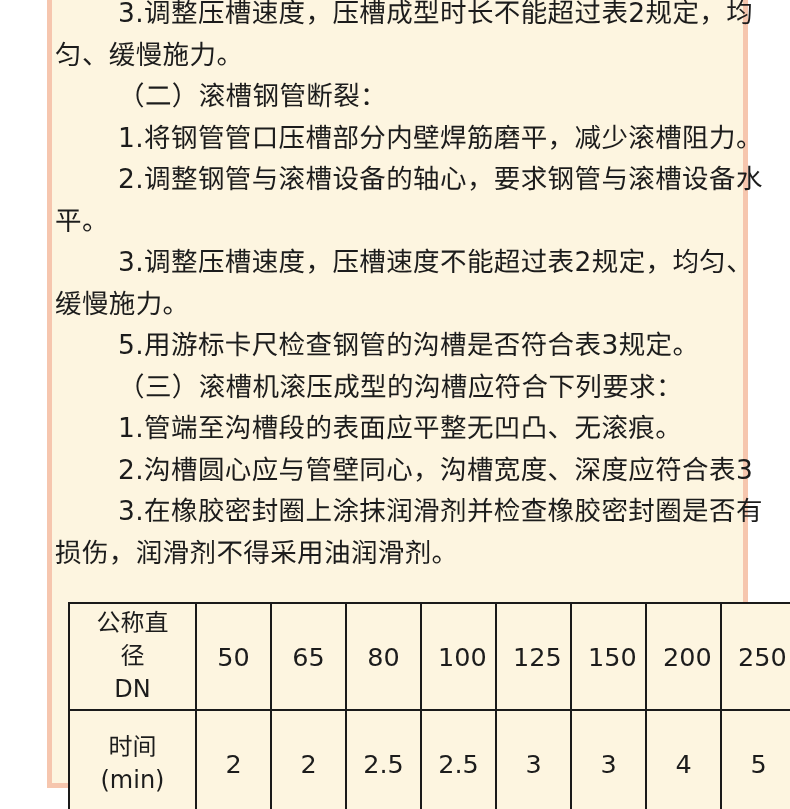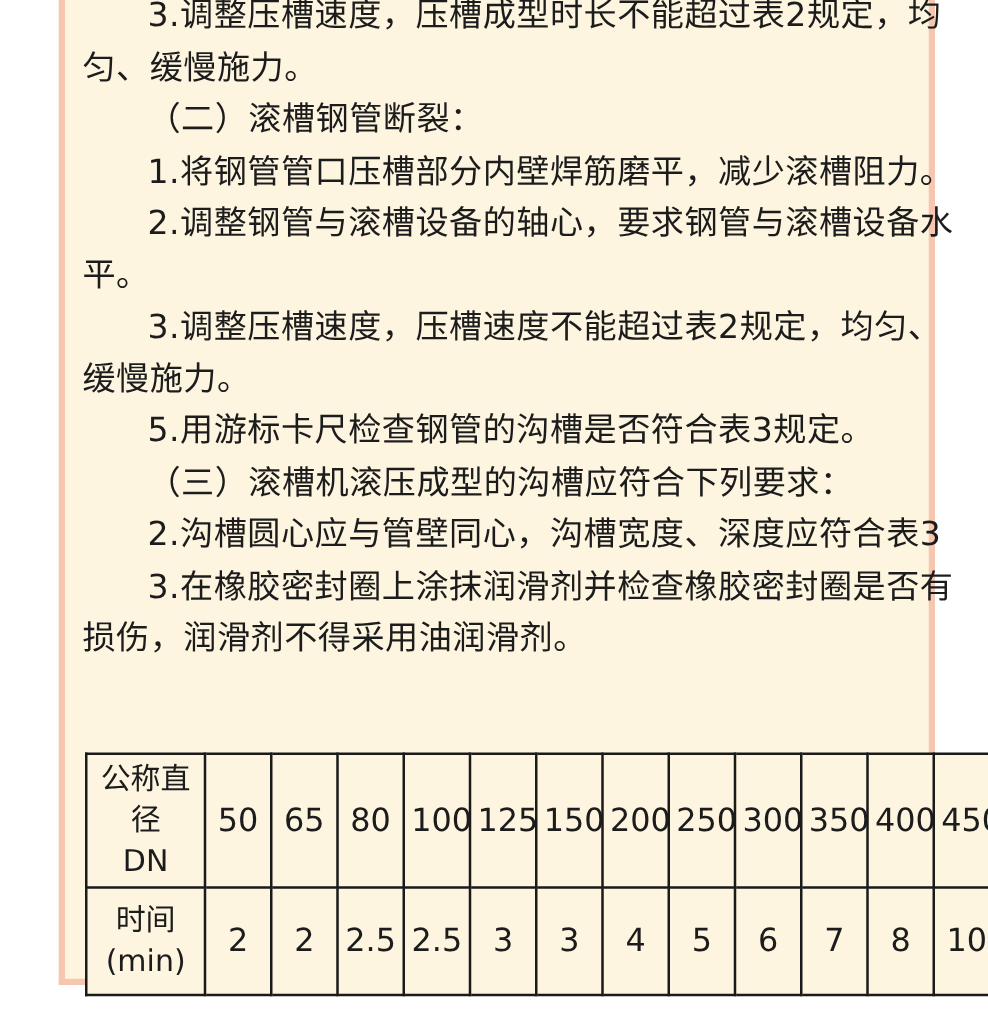--- a/index.html
+++ b/index.html
@@ -36,21 +36,21 @@
     top: 0px;
     width: 691px;
   }
   .para-line {
     font-family: "DejaVu Sans", "Liberation Sans", sans-serif;
     font-size: 26.5px;
     line-height: 41.5px;
     color: #1c1c1c;
     white-space: pre;
     letter-spacing: 0.4px;
-    padding-left: 14px;
+    padding-left: 3px;
   }
   .para-line.indent {
     padding-left: 66px;
   }
 
   
   #table-caption {
     position: absolute;
     left: 9px;
     top: 561px;
@@ -68,29 +68,29 @@
     border-collapse: collapse;
     table-layout: fixed;
     width: 670px;
   }
   #time-table td {
     border: 2px solid #1a1a1a;
     text-align: center;
     vertical-align: middle;
     color: #1c1c1c;
     font-size: 25px;
-    padding: 5px;
+    padding: 16px;
     line-height: 34px;
     background: #fdf5e0;
   }
   #time-table td.rowhead {
     width: 93px;
     font-size: 24px;
     line-height: 33px;
-    padding: 3px 0;
+    padding: 3px 16px;
   }
   #time-table td.cell {
     width: 41px;
     font-size: 25.5px;
   }
   #time-table tr.row-dn td { height: 70px; }
   #time-table tr.row-time td { height: 74px; }
 
   .rowhead .rh-l1, .rowhead .rh-l2 { display:block; }
 </style>
@@ -103,20 +103,21 @@
       <div class="para-line indent">3.调整压槽速度，压槽成型时长不能超过表2规定，均</div>
       <div class="para-line">匀、缓慢施力。</div>
       <div class="para-line indent">（二）滚槽钢管断裂：</div>
       <div class="para-line indent">1.将钢管管口压槽部分内壁焊筋磨平，减少滚槽阻力。</div>
       <div class="para-line indent">2.调整钢管与滚槽设备的轴心，要求钢管与滚槽设备水</div>
       <div class="para-line">平。</div>
       <div class="para-line indent">3.调整压槽速度，压槽速度不能超过表2规定，均匀、</div>
       <div class="para-line">缓慢施力。</div>
       <div class="para-line indent">5.用游标卡尺检查钢管的沟槽是否符合表3规定。</div>
       <div class="para-line indent">（三）滚槽机滚压成型的沟槽应符合下列要求：</div>
+      <div class="para-line indent">1.管端至沟槽段的表面应平整无凹凸、无滚痕。</div>
       <div class="para-line indent">2.沟槽圆心应与管壁同心，沟槽宽度、深度应符合表3</div>
       <div class="para-line indent">3.在橡胶密封圈上涂抹润滑剂并检查橡胶密封圈是否有</div>
       <div class="para-line">损伤，润滑剂不得采用油润滑剂。</div>
     </div>
 
 
   <table id="time-table">
     <tbody>
       <tr class="row-dn">
         <td class="rowhead">

